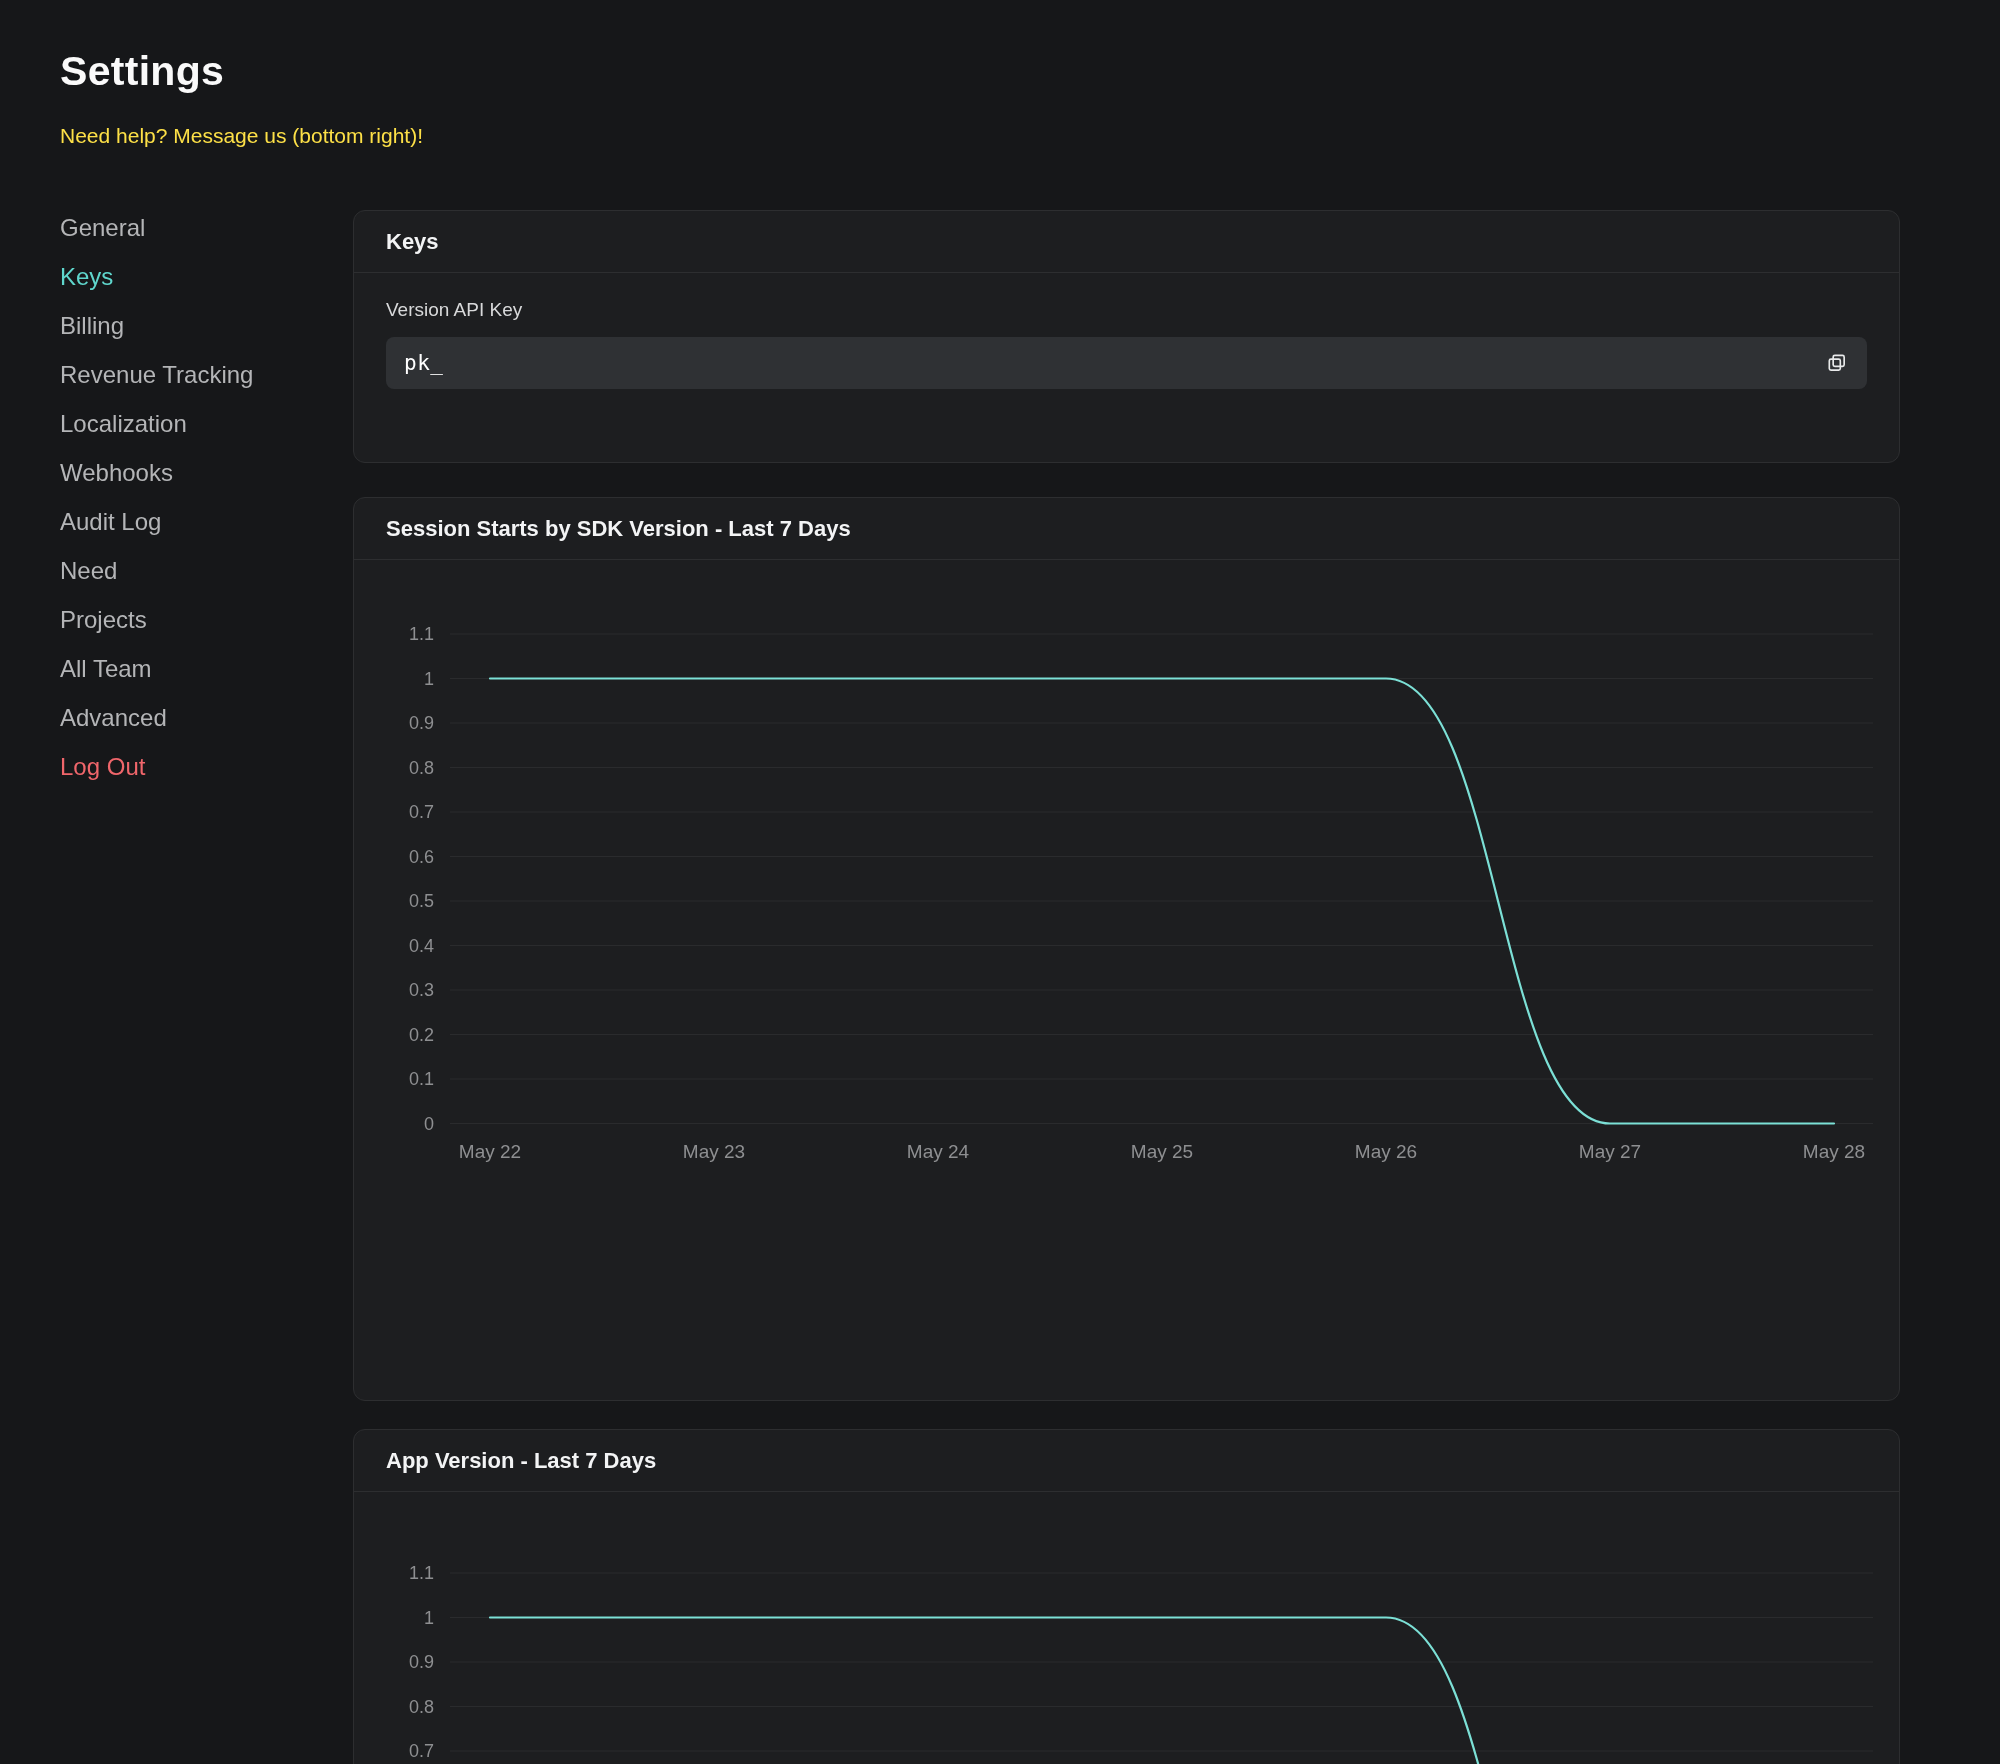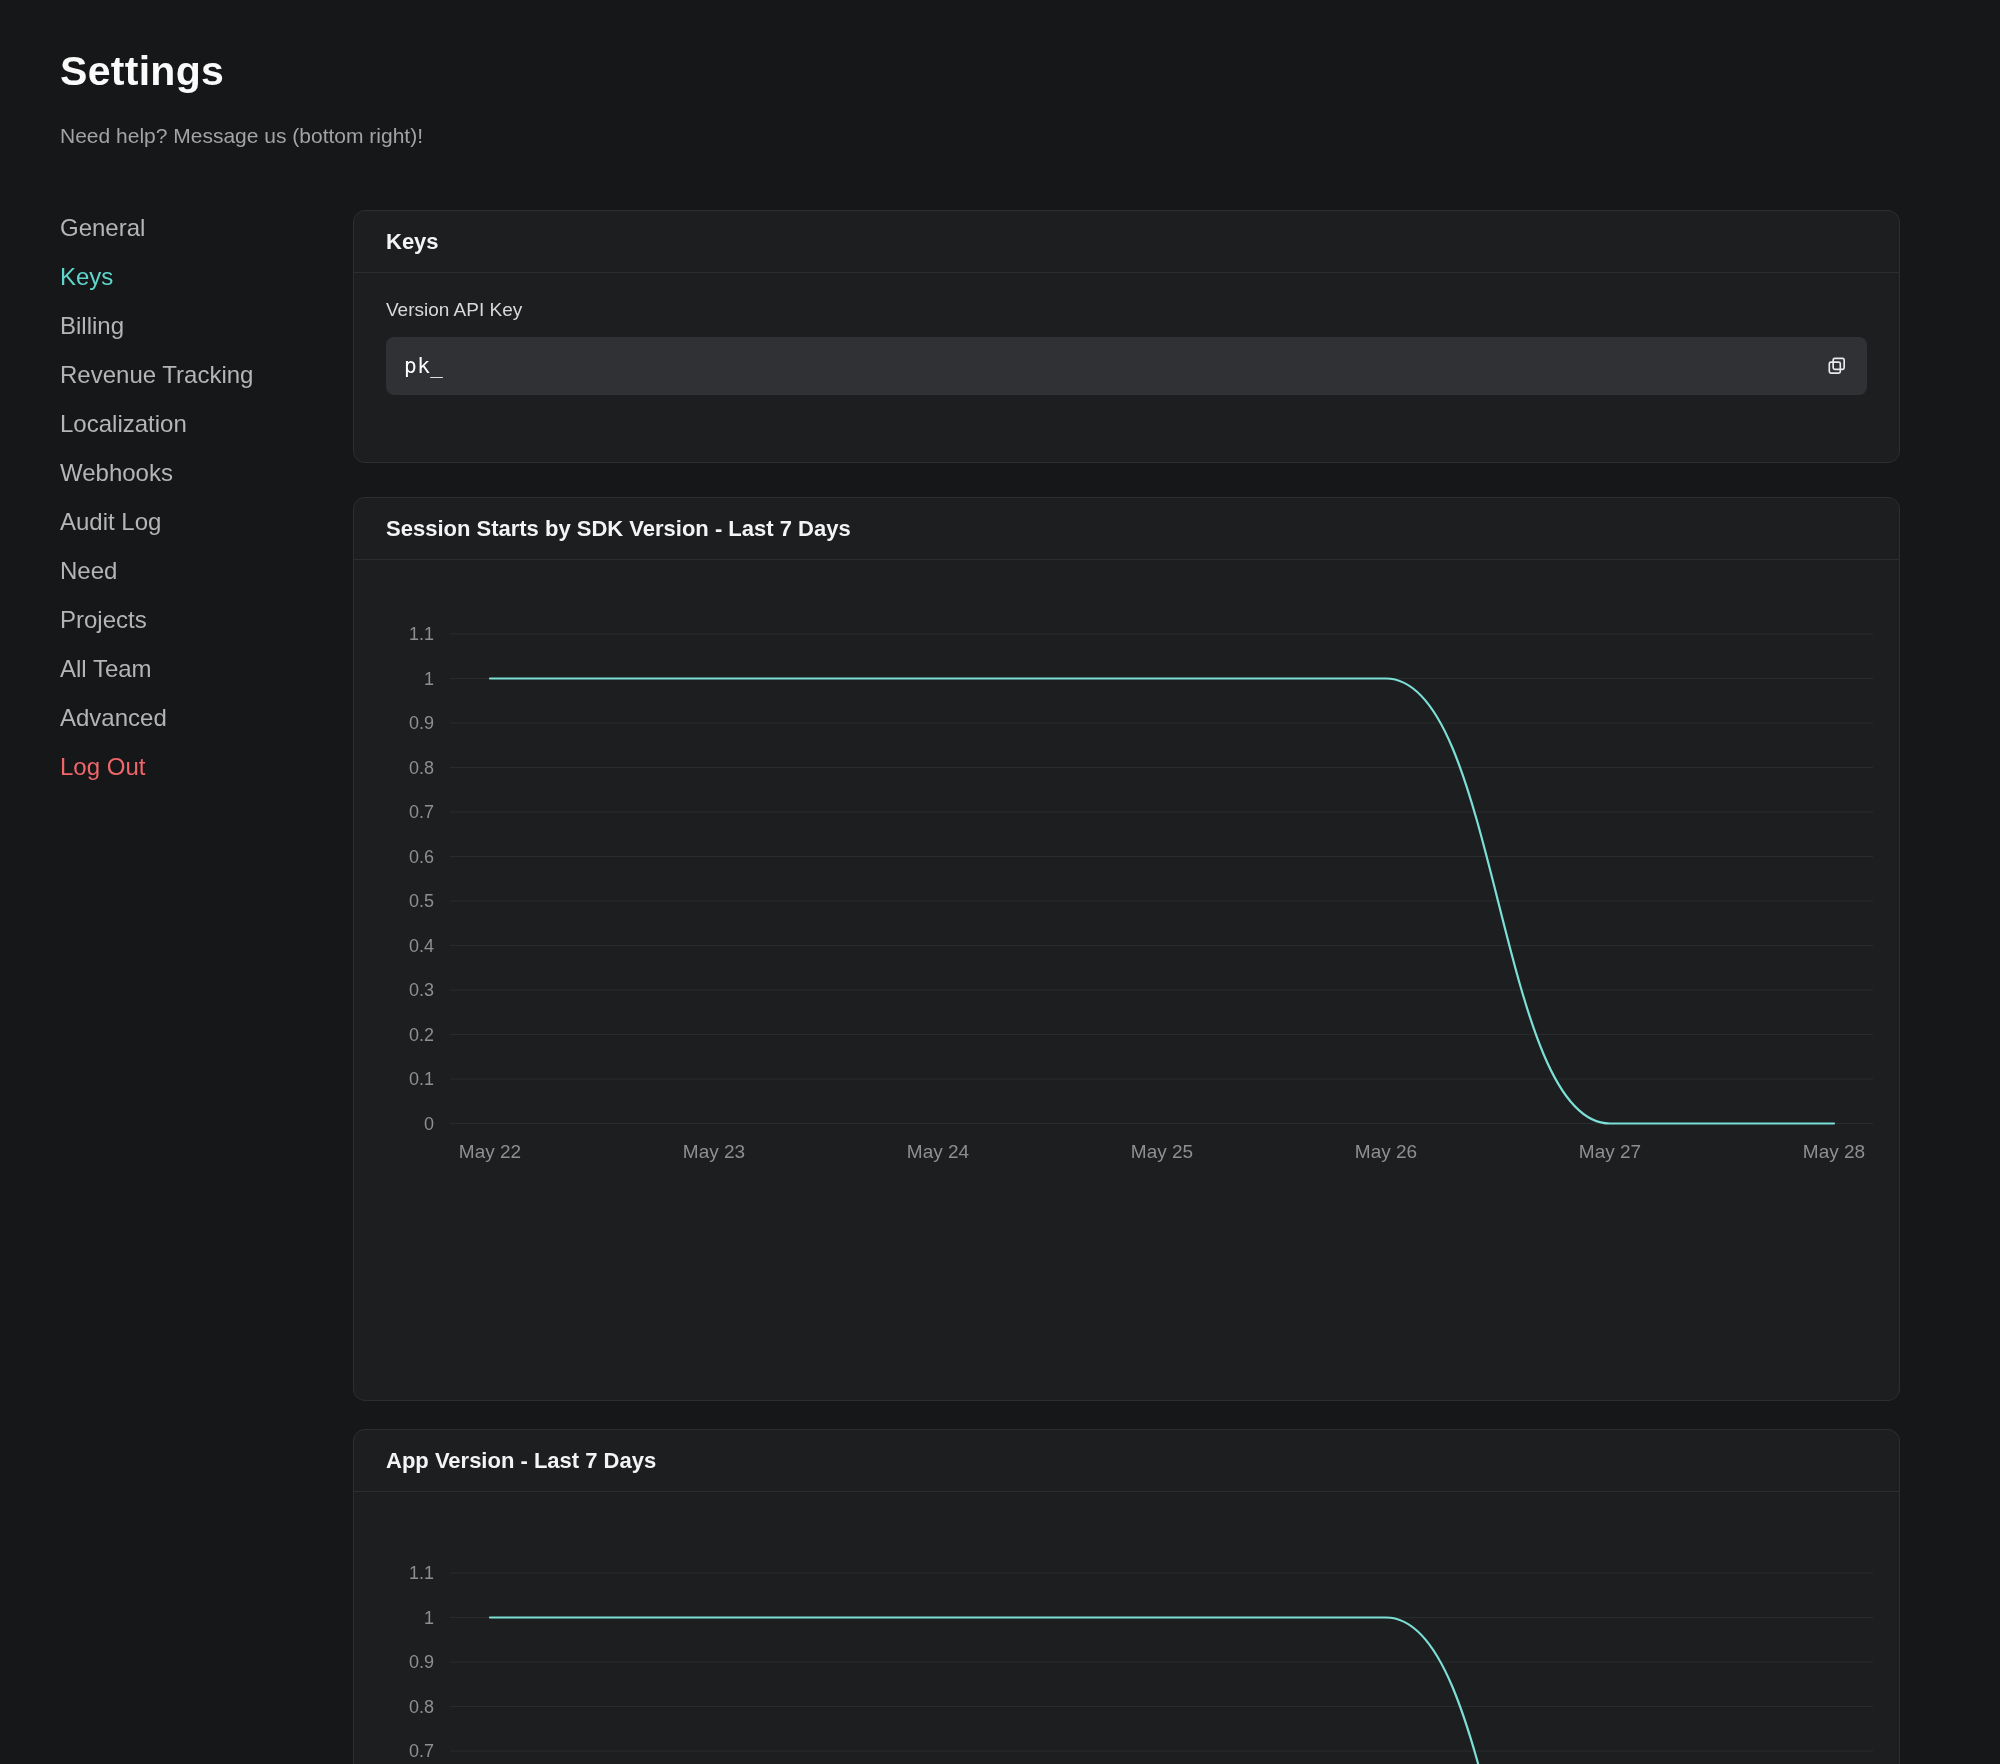--- a/index.html
+++ b/index.html
@@ -11,21 +11,21 @@
     position:relative;
     color:#e8e9ea;
   }
 
   .page-title {
     position:absolute; left:60px; top:48px;
     font-size:41px; font-weight:700; color:#fafafa; letter-spacing:.3px;
   }
   .page-subtitle {
     position:absolute; left:60px; top:124px;
-    font-size:21px; color:#a3a3a3;
+    font-size:21px; color:#fde047;
   }
 
   .sidebar { position:absolute; left:60px; top:203px; width:280px; }
   .nav-item {
     height:49px; display:flex; align-items:center;
     font-size:24px; color:#b4b5b7; cursor:pointer; white-space:nowrap;
   }
   .nav-item.active { color:#5fd6cc; }
   .nav-item.danger { color:#f0666b; }
 
@@ -45,21 +45,21 @@
     height:62px; display:flex; align-items:center;
     padding:0 32px;
     border-bottom:1px solid #2d2e30;
     font-size:22px; font-weight:700; color:#f3f4f5;
   }
 
   .keys-body { padding:26px 32px 0 32px; }
   .field-label { font-size:19px; color:#d8d9da; margin-bottom:16px; }
   .api-key-field {
     position:relative;
-    height:58px;
+    height:52px;
     background:#2f3134;
     border-radius:8px;
     display:flex; align-items:center;
     padding:0 56px 0 18px;
     cursor:text;
   }
   .key-value {
     font-family:"DejaVu Sans Mono", monospace;
     font-size:21px; color:#ffffff; letter-spacing:.5px;
   }

